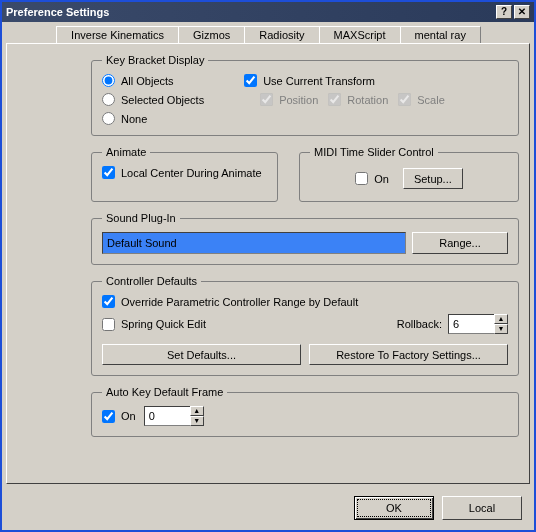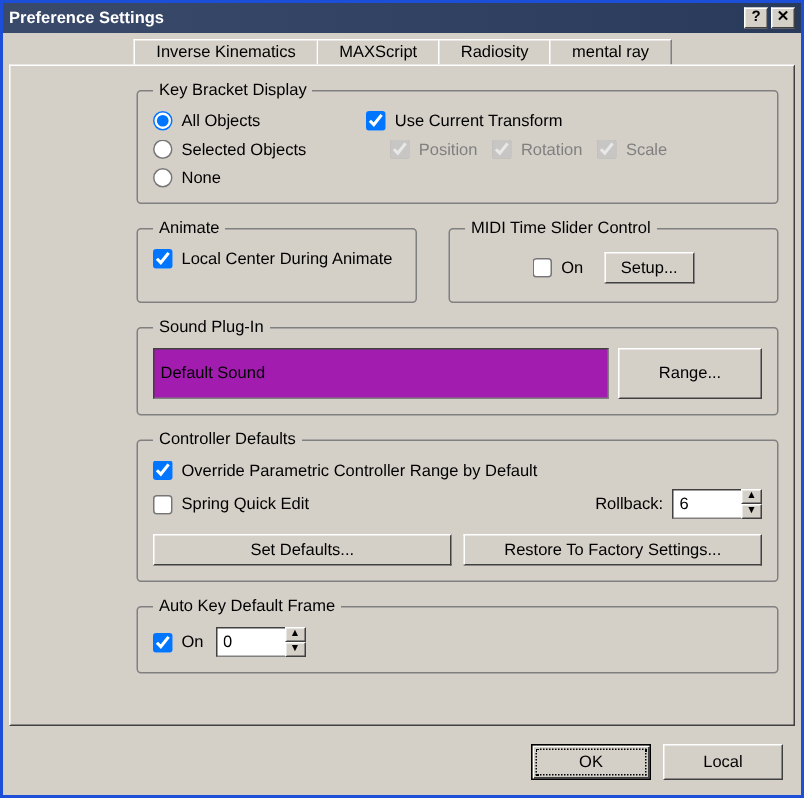--- a/index.html
+++ b/index.html
@@ -111,21 +111,21 @@
   .textbox {
     background: #fff;
     border: 1px solid #808080;
     border-top-color: #404040;
     border-left-color: #404040;
     padding: 2px 4px;
     font-family: inherit;
     font-size: 11px;
   }
   .sound-row { display: flex; gap: 6px; align-items: stretch; }
-  .sound-row .textbox { flex: 1; background: #a21caf; height: 34px; }
+  .sound-row .textbox { flex: 1; background: #3b82f6; height: 22px; }
   .sound-row .btn { width: 96px; }
   .ctrl-btns { display: flex; gap: 8px; margin-top: 10px; }
   .ctrl-btns .btn { flex: 1; }
   .rollback { display: flex; align-items: center; gap: 6px; }
   .spinner { display: flex; align-items: stretch; }
   .spinner .textbox { width: 46px; border-right: none; }
   .spinbtns { display: flex; flex-direction: column; }
   .spinbtns .sb {
     width: 14px; height: 10px;
     background: #d4d0c8;
@@ -158,22 +158,23 @@
 <div class="window">
   <div class="titlebar">
     <span class="title">Preference Settings</span>
     <div class="ctrl">?</div>
     <div class="ctrl">✕</div>
   </div>
 
   <div class="tabs">
     <div class="tabrow row1">
       <div class="tab">Inverse Kinematics</div>
+      <div class="tab">Gizmos</div>
+      <div class="tab">Radiosity</div>
       <div class="tab">MAXScript</div>
-      <div class="tab">Radiosity</div>
       <div class="tab">mental ray</div>
     </div>
   </div>
 
   <div class="tabbody">
 
     <fieldset>
       <legend>Key Bracket Display</legend>
       <div class="kbd-wrap">
         <div class="col">

